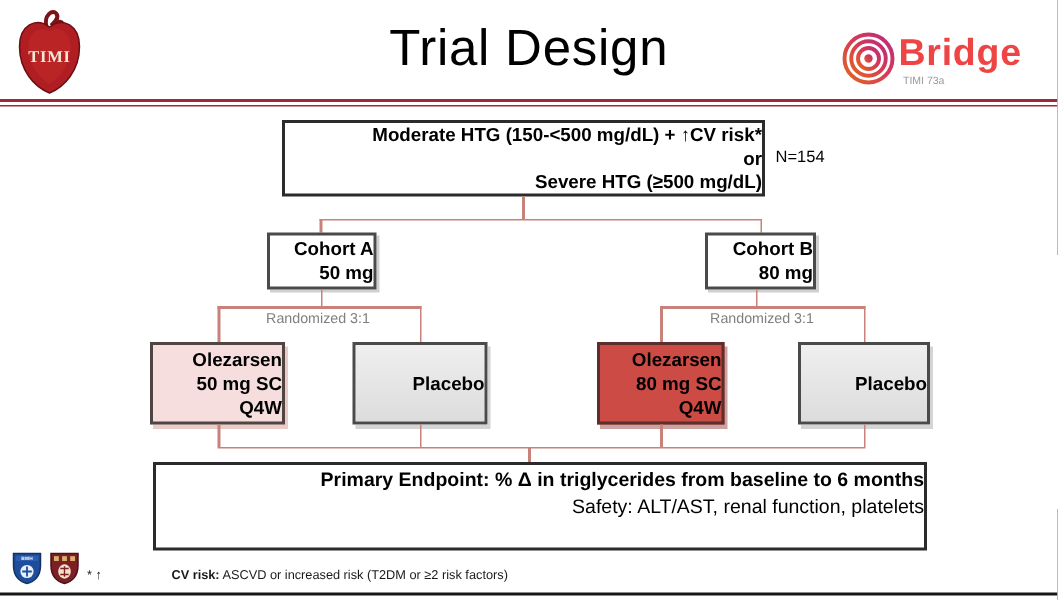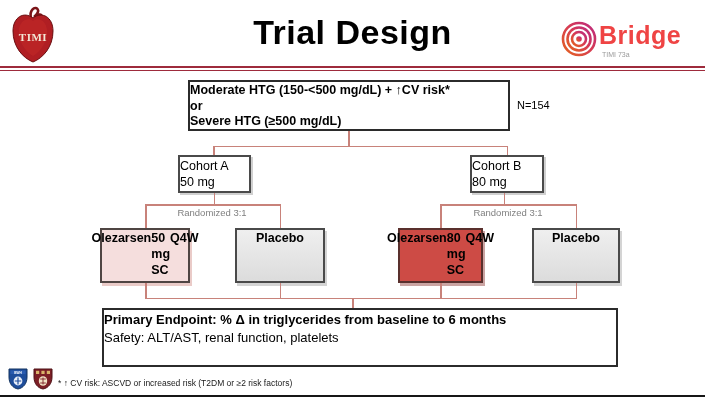--- a/index.html
+++ b/index.html
@@ -5,57 +5,57 @@
   html,body{margin:0;padding:0;background:#888;}
   .slide{
     position:relative;width:705px;height:400px;background:#ffffff;
     font-family:"Liberation Sans","DejaVu Sans",sans-serif;
     overflow:hidden;margin:0 auto;
   }
   
   .timi-logo{position:absolute;left:10px;top:5px;width:46px;height:58px;}
   .slide-title{
     position:absolute;left:0;top:13px;width:100%;text-align:center;
-    font-size:34px;font-weight:bold;color:#000;letter-spacing:0.5px;
+    font-size:34px;font-weight:normal;color:#000;letter-spacing:0.5px;
   }
   .bridge-logo{position:absolute;left:560px;top:20px;width:140px;height:40px;}
   .bridge-icon{position:absolute;left:0;top:0;width:38px;height:38px;}
   .bridge-word{
     position:absolute;left:39px;top:1px;font-size:25px;font-weight:bold;
     color:#ef4444;letter-spacing:0.5px;
   }
   .bridge-sub{position:absolute;left:42px;top:31px;font-size:7px;color:#9a9a9a;}
   .divider{
     position:absolute;left:0;top:66px;width:705px;height:2px;
     border-top:2.5px solid #9e2b3c;border-bottom:1.5px solid #9e2b3c;
   }
   
-  .box{position:absolute;box-sizing:border-box;background:#fff;text-align:left;color:#000;}
+  .box{position:absolute;box-sizing:border-box;background:#fff;text-align:right;color:#000;}
   .eligibility-box{
     left:188px;top:80px;width:322px;height:51px;border:2px solid #2b2b2b;
     font-size:12.5px;font-weight:bold;line-height:15.6px;padding-top:1px;
   }
   .n-label{position:absolute;left:517px;top:99px;font-size:11px;font-weight:normal;}
   .rand-label{
     position:absolute;width:110px;text-align:center;font-size:9.5px;color:#7f7f7f;
   }
   .rand-1-1{left:297px;top:147px;}
   .rand-3-1-left{left:157px;top:207px;}
   .rand-3-1-right{left:453px;top:207px;}
   .cohort-box{
     top:155px;width:73px;height:38px;border:2px solid #4a4a4a;
-    font-size:12.5px;font-weight:normal;line-height:16px;padding-top:1px;
+    font-size:12.5px;font-weight:bold;line-height:16px;padding-top:1px;
     box-shadow:2px 2px 0 rgba(150,150,150,0.45);
   }
   .cohort-a{left:178px;}
   .cohort-b{left:470px;width:74px;}
   .arm-box{
     top:228px;height:55px;border:2px solid #4a4a4a;
     font-size:12.5px;font-weight:bold;line-height:16px;
-    display:flex;flex-direction:row;justify-content:center;
+    display:flex;flex-direction:column;justify-content:center;
   }
   .arm-olz50{
     left:100px;width:90px;background:#f5dedd;
     box-shadow:2px 3px 0 rgba(216,160,155,0.55);border-color:#4f4543;
   }
   .arm-placebo-left{
     left:235px;width:90px;background:linear-gradient(#efefef,#dcdcdc);
     box-shadow:2px 3px 0 rgba(170,170,170,0.5);
   }
   .arm-olz80{
@@ -70,21 +70,21 @@
     left:102px;top:308px;width:516px;height:59px;border:2px solid #2b2b2b;
     font-size:13px;line-height:18.4px;padding-top:1px;
   }
   .endpoint-primary{font-weight:bold;}
   
   .line{position:absolute;background:#c8827a;}
   
   .bwh-logo{position:absolute;left:8px;top:368px;width:20px;height:22px;}
   .hms-logo{position:absolute;left:33px;top:368px;width:20px;height:22px;}
   .footnote{position:absolute;left:58px;top:378px;font-size:8.5px;color:#1a1a1a;}
-  .footnote b{font-weight:normal;}
+  .footnote b{font-weight:bold;margin-left:44px;}
   .bottom-rule{position:absolute;left:0;top:395px;width:705px;height:1.5px;background:#161616;}
 </style>
 </head>
 <body>
 
 <div class="slide">
 
   <svg class="timi-logo" viewBox="0 0 46 58">
     <path d="M21 13 C19 5 25 1 27.5 4 C30 7 26 10 24 12 C28 8 33 9 32 13" fill="none" stroke="#7a1418" stroke-width="2.6" stroke-linecap="round"></path>
     <path d="M23 13 C14 6 3 12 3 26 C3 42 13 53 23 57 C33 53 43 42 43 26 C43 12 32 6 23 13 Z" fill="#b01e23" stroke="#6b0f12" stroke-width="1"></path>

